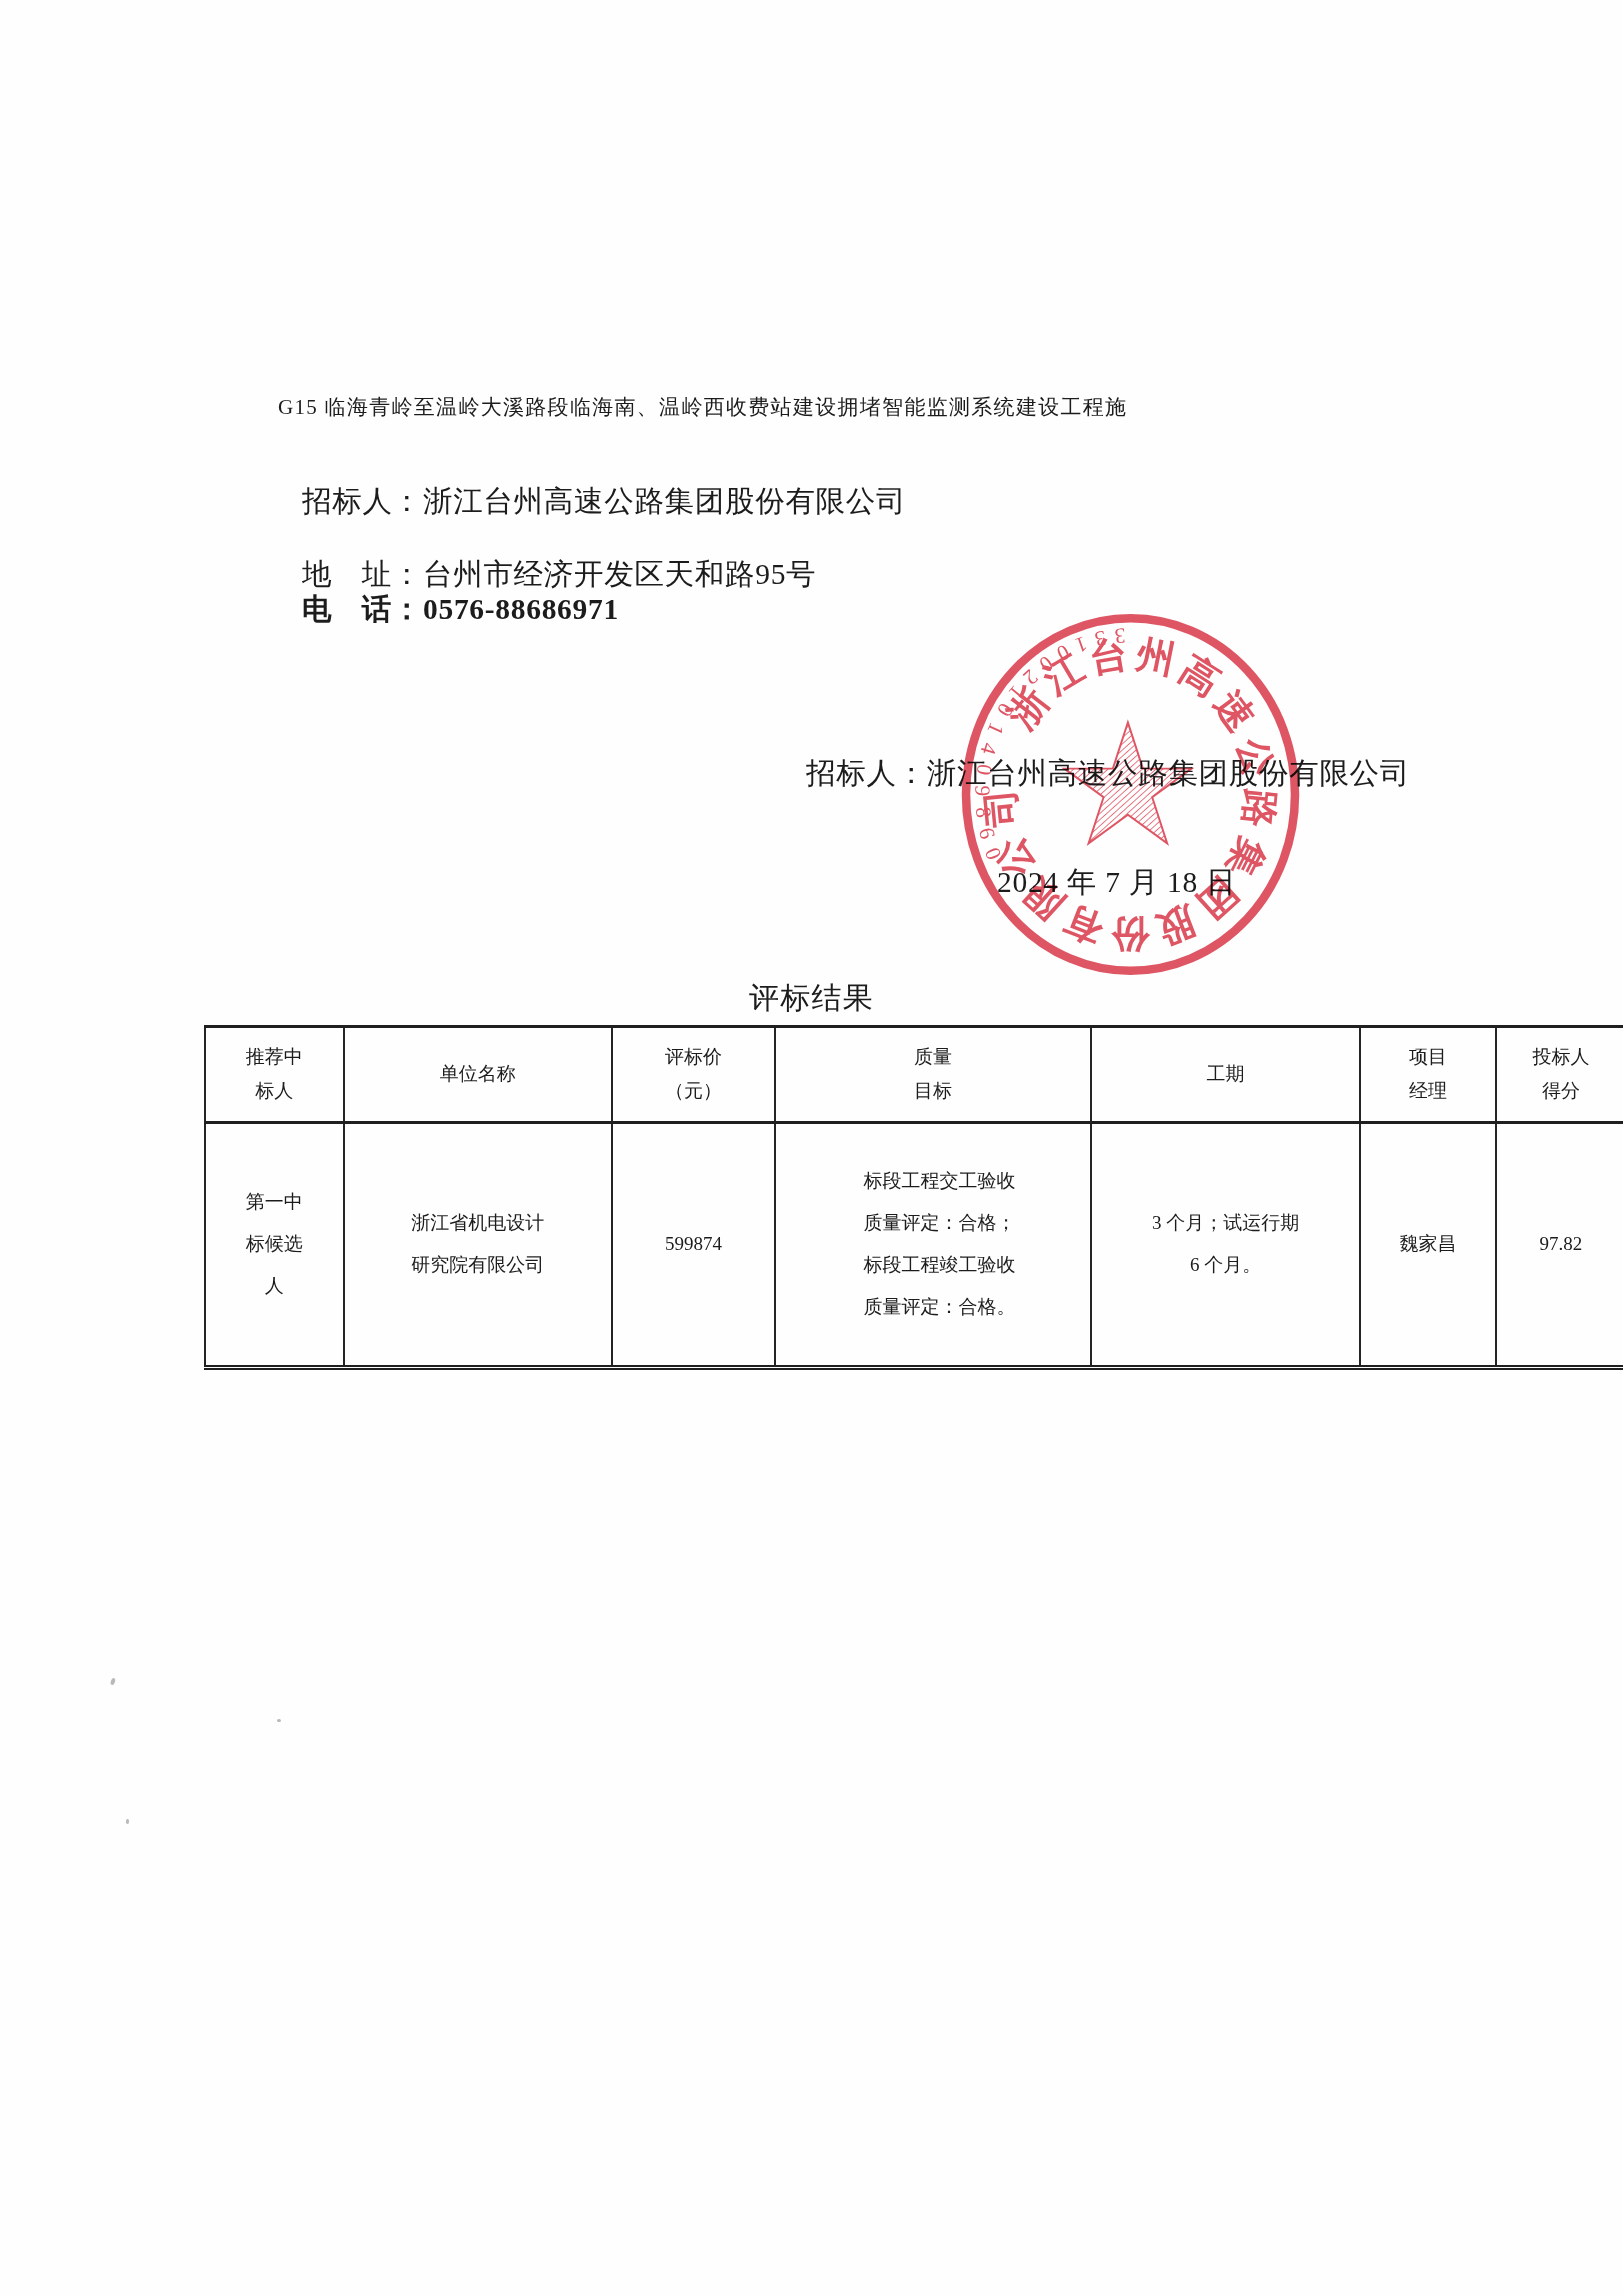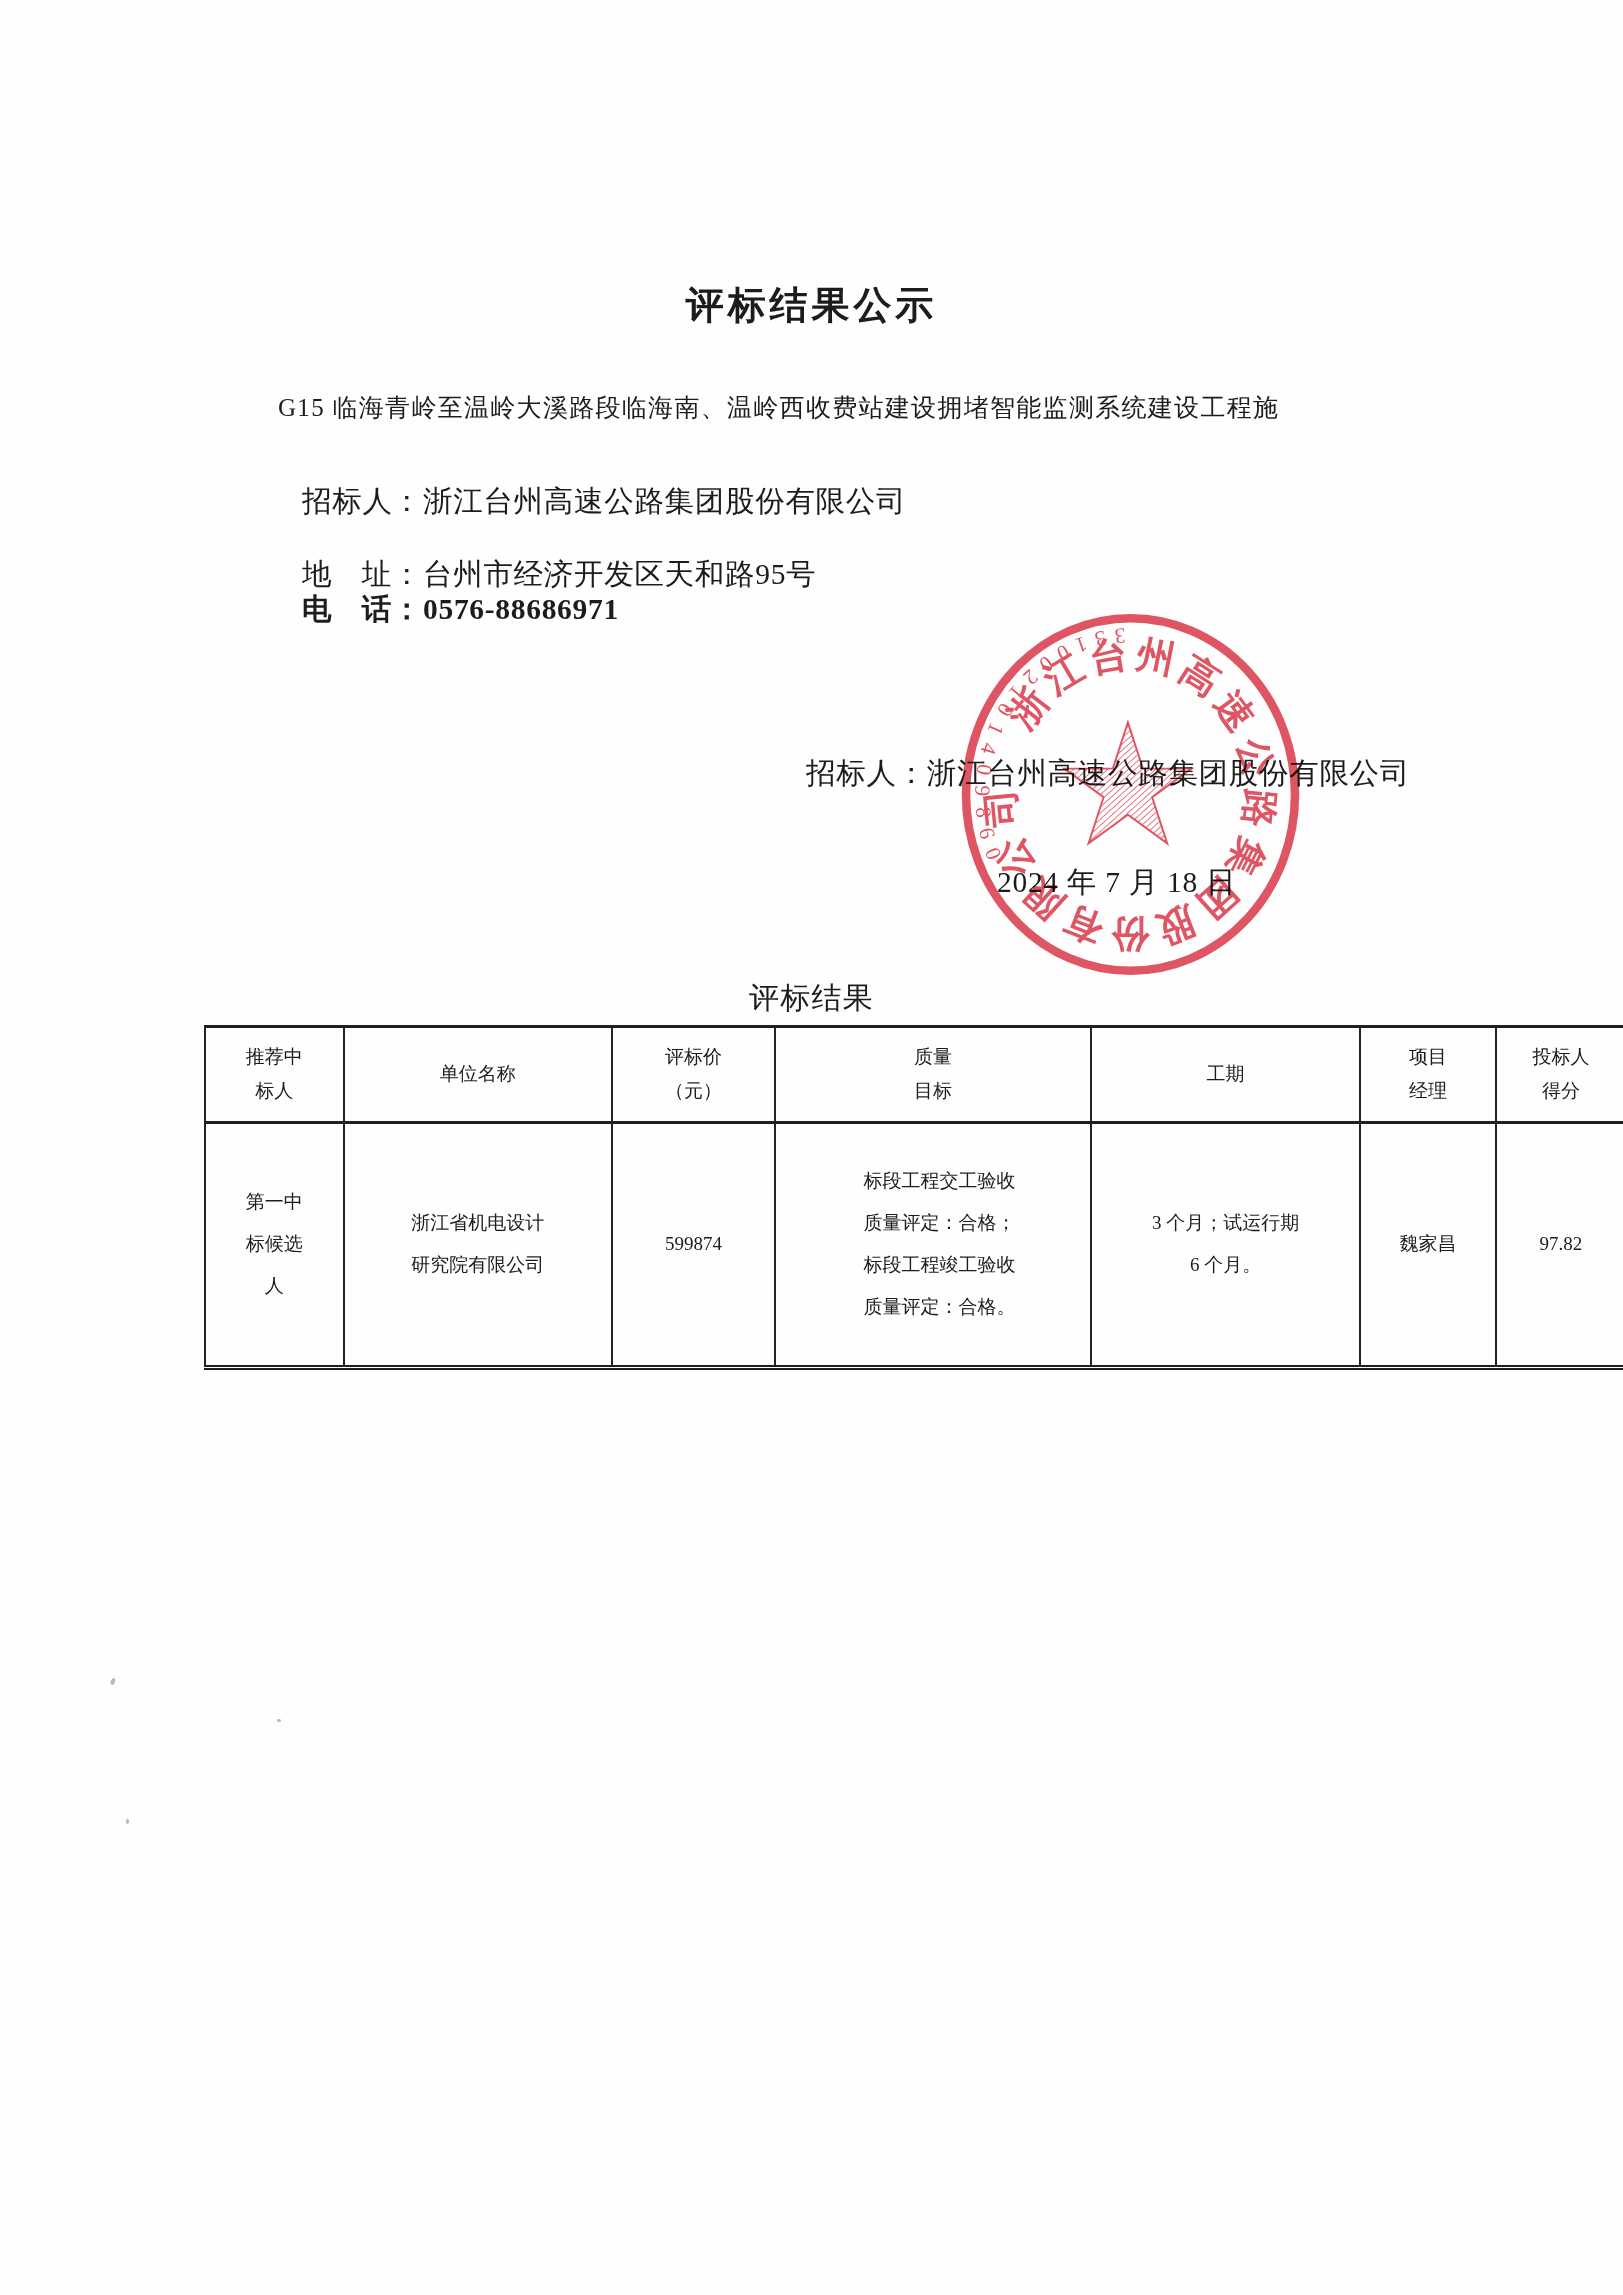--- a/index.html
+++ b/index.html
@@ -15,21 +15,21 @@
   .abs{position:absolute;}
   .doc-title{
     left:0;top:280px;width:1623px;
     text-align:center;
     font-size:38px;font-weight:700;
     letter-spacing:3.9px;
     font-family:"DejaVu Sans","Liberation Sans",sans-serif;
   }
   .para{
     left:216px;top:374px;width:1194px;
-    font-size:25px;line-height:67px;
+    font-size:21px;line-height:67px;
     letter-spacing:1.3px;
     text-align:justify;
   }
   .para .line1{display:block;text-indent:62px;}
   .para .line2{display:block;}
   .info-line{
     left:302px;
     font-size:29.5px;line-height:34px;
     letter-spacing:0.7px;
     white-space:nowrap;
@@ -93,21 +93,20 @@
   .speck{position:absolute;background:#b9b9b9;border-radius:50%;}
   .s1{left:111px;top:1678px;width:3.9px;height:6.5px;transform:rotate(20deg);}
   .s2{left:277px;top:1719px;width:3.9px;height:3.3px;}
   .s3{left:126px;top:1819px;width:3.3px;height:4.6px;}
 </style>
 </head>
 <body>
 
 <div class="page">
 
-  <div class="abs doc-title">评标结果公示</div>
 
   <div class="abs para">
     <span class="line1">G15 临海青岭至温岭大溪路段临海南、温岭西收费站建设拥堵智能监测系统建设工程施</span>
   </div>
 
   <div class="abs info-line" style="top:484px;">
     <span class="info-label">招标人</span><span class="info-colon">：</span><span>浙江台州高速公路集团股份有限公司</span>
   </div>
 
   <div class="abs info-line" style="top:537px;margin-top:20px;">

